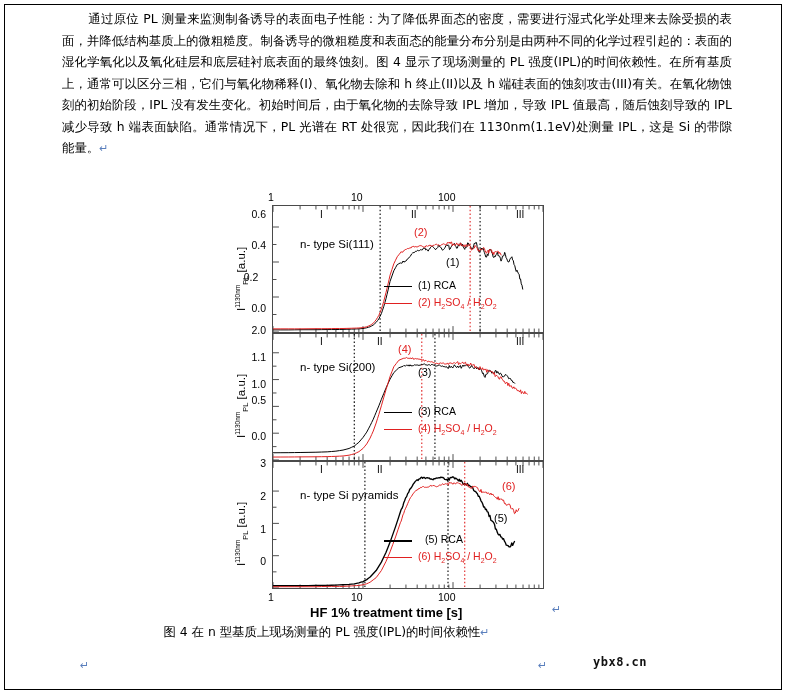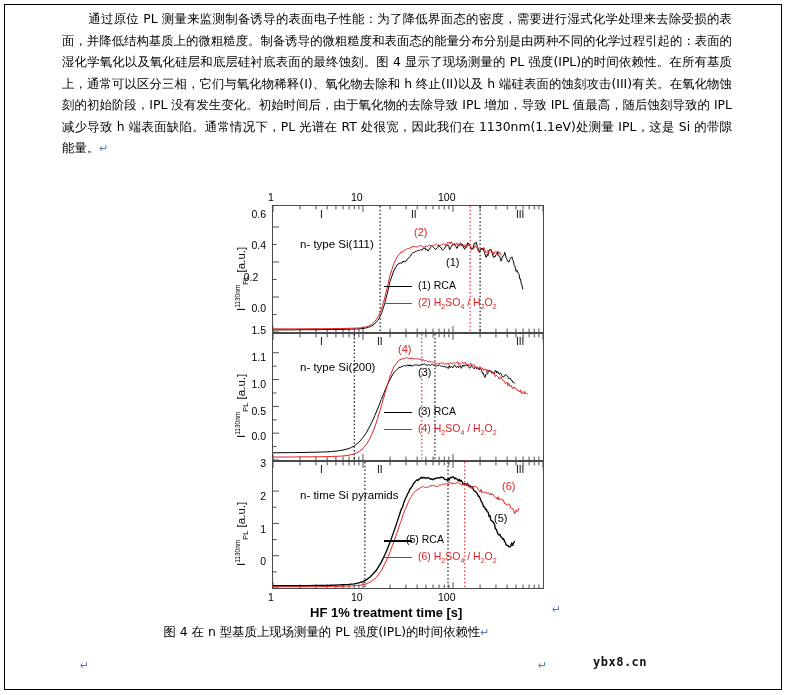--- a/index.html
+++ b/index.html
@@ -312,24 +312,24 @@
           <line x1="149.89126791563118" y1="0" x2="149.89126791563118" y2="128" stroke="#e02020" stroke-width="1.1" stroke-dasharray="1.6,2.2"></line>
           <line x1="163.14020981712474" y1="0" x2="163.14020981712474" y2="128" stroke="#000000" stroke-width="1.1" stroke-dasharray="1.6,2.2"></line>
         </g>
       <g id="p2-curves">
           <path d="M0.00 120.65 L7.98 120.59 L15.97 120.54 L21.63 120.46 L27.29 120.37 L35.28 120.24 L43.26 120.10 L48.92 119.91 L54.59 119.72 L58.98 119.37 L63.37 119.01 L66.96 118.47 L70.55 117.92 L73.59 117.11 L76.62 116.29 L79.25 115.06 L81.88 113.84 L84.20 111.93 L86.52 110.03 L88.59 107.57 L90.67 105.12 L92.54 102.40 L94.42 99.68 L96.13 96.41 L97.85 93.14 L99.42 89.87 L101.00 86.60 L102.46 83.06 L103.92 79.52 L105.27 76.26 L106.63 72.99 L107.90 69.72 L109.17 66.45 L111.49 60.73 L113.81 55.01 L115.89 50.38 L117.96 45.75 L119.84 42.49 L121.71 39.22 L124.23 36.77 L126.75 34.31 L128.98 33.50 L131.21 32.68 L132.01 31.82 L132.81 32.37 L133.61 32.43 L134.42 31.72 L135.22 32.14 L136.17 31.38 L137.13 32.69 L138.08 31.23 L139.04 32.62 L140.00 31.86 L140.85 32.37 L141.70 31.98 L142.55 31.30 L143.40 31.54 L144.26 31.59 L145.21 31.33 L146.16 31.86 L147.11 31.70 L148.06 31.75 L149.01 31.32 L149.85 30.73 L150.70 30.96 L151.55 30.72 L152.40 30.28 L153.24 31.05 L154.15 31.50 L155.06 31.42 L155.97 31.75 L156.88 31.11 L157.79 31.32 L158.61 31.98 L159.42 31.23 L160.24 30.65 L161.05 31.58 L161.87 31.59 L162.73 32.05 L163.58 32.60 L164.44 32.60 L165.29 32.32 L166.15 32.14 L167.02 31.65 L167.90 31.61 L168.78 32.36 L169.65 32.85 L170.53 32.41 L171.41 32.92 L172.29 33.31 L173.17 33.17 L174.05 33.60 L174.93 33.23 L175.81 34.62 L176.69 35.01 L177.56 32.03 L178.44 34.19 L179.31 32.95 L180.18 33.32 L181.04 34.58 L181.90 33.01 L182.76 31.27 L183.63 32.68 L184.47 33.71 L185.32 33.91 L186.16 32.48 L187.01 34.15 L187.85 33.23 L188.73 31.98 L189.62 34.86 L190.50 33.14 L191.38 31.50 L192.27 32.95 L193.11 31.79 L193.96 32.13 L194.81 31.32 L195.66 30.93 L196.50 32.68 L197.37 34.07 L198.23 34.69 L199.09 33.65 L199.95 31.99 L200.81 33.50 L201.68 34.09 L202.54 35.37 L203.40 34.24 L204.27 33.67 L205.13 35.40 L205.98 34.19 L206.84 34.32 L207.70 36.57 L208.55 34.61 L209.41 35.95 L210.25 37.37 L211.09 40.18 L211.93 39.72 L212.77 42.98 L213.61 44.12 L214.47 40.95 L215.32 40.75 L216.17 40.29 L217.03 37.73 L217.88 36.49 L218.74 37.42 L219.59 37.72 L220.45 39.88 L221.30 39.06 L222.16 39.76 L223.00 40.34 L223.85 37.19 L224.70 37.15 L225.54 39.76 L226.39 38.13 L227.24 39.51 L228.10 41.09 L228.95 39.67 L229.81 40.34 L230.66 42.49 L231.51 43.63 L232.37 43.33 L233.22 42.85 L234.07 41.21 L234.92 41.40 L235.78 42.28 L236.64 43.48 L237.50 45.50 L238.36 45.10 L239.22 45.21 L240.08 47.14 L240.94 47.29 L241.79 49.32 L242.65 49.11 L243.51 50.11" fill="none" stroke="#000000" stroke-width="1" stroke-linejoin="round" stroke-linecap="round"></path>
           <path d="M0.00 125.00 L7.98 124.98 L15.97 124.95 L21.63 124.90 L27.29 124.84 L35.28 124.79 L43.26 124.73 L48.92 124.65 L54.59 124.57 L58.98 124.43 L63.37 124.30 L66.96 124.11 L70.55 123.91 L73.59 123.51 L76.62 123.10 L79.25 122.42 L81.88 121.74 L84.20 120.65 L86.52 119.56 L88.59 117.92 L90.67 116.29 L92.54 113.97 L94.42 111.66 L96.13 108.66 L97.85 105.67 L99.42 102.13 L101.00 98.59 L102.46 94.50 L103.92 90.42 L105.27 86.06 L106.63 81.70 L107.90 77.34 L109.17 72.99 L111.49 64.82 L113.81 56.65 L115.89 49.84 L117.96 43.03 L119.84 38.13 L121.71 33.23 L124.23 29.96 L126.75 26.69 L128.98 25.74 L131.21 24.78 L132.01 24.61 L132.81 24.64 L133.61 24.43 L134.42 23.83 L135.22 24.51 L136.17 24.56 L137.13 25.03 L138.08 24.26 L139.04 25.03 L140.00 24.78 L140.85 24.19 L141.70 25.80 L142.55 25.33 L143.40 24.90 L144.26 25.33 L145.21 25.07 L146.16 25.52 L147.11 25.41 L148.06 25.79 L149.01 25.87 L149.85 25.55 L150.70 26.67 L151.55 25.97 L152.40 27.55 L153.24 26.96 L154.15 26.80 L155.06 27.70 L155.97 28.27 L156.88 27.61 L157.79 28.05 L158.61 28.36 L159.42 28.11 L160.24 28.36 L161.05 28.51 L161.87 29.41 L162.73 29.22 L163.58 30.18 L164.44 29.69 L165.29 29.79 L166.15 30.23 L167.02 30.56 L167.90 29.47 L168.78 29.38 L169.65 29.78 L170.53 29.69 L171.41 29.28 L172.29 29.97 L173.17 30.74 L174.05 30.44 L174.93 30.50 L175.81 29.38 L176.69 30.97 L177.56 29.57 L178.44 29.48 L179.31 29.41 L180.18 30.05 L181.04 30.29 L181.90 29.20 L182.76 29.07 L183.63 29.96 L184.47 29.58 L185.32 28.62 L186.16 28.09 L187.01 31.12 L187.85 29.41 L188.73 30.14 L189.62 29.82 L190.50 28.90 L191.38 28.76 L192.27 30.23 L193.11 29.09 L193.96 28.67 L194.81 31.90 L195.66 31.16 L196.50 30.50 L197.37 32.50 L198.23 31.82 L199.09 29.49 L199.95 31.37 L200.81 31.59 L201.68 31.50 L202.54 30.84 L203.40 34.32 L204.27 33.31 L205.13 33.23 L205.98 35.02 L206.84 35.44 L207.70 36.20 L208.55 33.14 L209.41 35.40 L210.25 36.18 L211.09 34.30 L211.93 36.59 L212.77 35.84 L213.61 36.49 L214.47 35.45 L215.32 38.95 L216.17 36.27 L217.03 37.76 L217.88 38.13 L218.74 37.72 L219.59 37.83 L220.45 38.58 L221.30 38.42 L222.16 40.85 L223.00 39.37 L223.85 43.30 L224.70 42.03 L225.54 42.14 L226.39 43.03 L227.24 44.81 L228.10 45.99 L228.95 43.71 L229.81 43.48 L230.66 45.75 L231.51 46.57 L232.37 48.12 L233.22 48.14 L234.07 50.43 L234.92 49.57 L235.78 48.96 L236.64 52.43 L237.50 50.00 L238.36 53.20 L239.22 52.83 L240.08 52.53 L240.94 54.78 L241.79 55.29 L242.65 53.65 L243.51 55.56 L244.35 55.17 L245.20 55.66 L246.05 57.54 L246.89 57.48 L247.74 57.74 L248.57 58.98 L249.40 56.73 L250.23 60.51 L251.06 58.58 L251.89 59.37 L252.75 60.81 L253.62 58.29 L254.49 60.45 L255.36 60.32 L256.23 61.00" fill="none" stroke="#e02020" stroke-width="1" stroke-linejoin="round" stroke-linecap="round"></path>
         </g>
     </svg>
   </div>
   <div class="axlabel ytick" style="left:14px;top:237px;width:30px;">0.0</div>
-  <div class="axlabel ytick" style="left:14px;top:212px;width:30px;">0.5</div>
+  <div class="axlabel ytick" style="left:14px;top:201px;width:30px;">0.5</div>
   <div class="axlabel ytick" style="left:14px;top:185px;width:30px;">1.0</div>
   <div class="axlabel ytick" style="left:14px;top:158px;width:30px;">1.1</div>
-  <div class="axlabel ytick" style="left:14px;top:131px;width:30px;">1.5</div>
+  <div class="axlabel ytick" style="left:14px;top:131px;width:30px;">2.0</div>
   <div class="ytitle" style="left:12px;top:245px;">I<sup>1130nm</sup><sub>PL</sub> [a.u.]</div>
   <div class="phase" style="left:98px;top:143px;">I</div>
   <div class="phase" style="left:155px;top:143px;">II</div>
   <div class="phase" style="left:294px;top:143px;">III</div>
   <div class="ann big" style="left:78px;top:168px;">n- type Si(200)</div>
   <div class="ann red" style="left:176px;top:150px;">(4)</div>
   <div class="ann" style="left:196px;top:173px;">(3)</div>
   <div class="legline" style="left:162px;top:219px;width:28px;"></div>
   <div class="legtxt" style="left:196px;top:212px;color:#000;">(3) RCA</div>
   <div class="legline red" style="left:162px;top:236px;width:28px;"></div>
@@ -413,25 +413,25 @@
     </svg>
   </div>
   <div class="axlabel ytick" style="left:14px;top:362px;width:30px;">0</div>
   <div class="axlabel ytick" style="left:14px;top:330px;width:30px;">1</div>
   <div class="axlabel ytick" style="left:14px;top:297px;width:30px;">2</div>
   <div class="axlabel ytick" style="left:14px;top:264px;width:30px;">3</div>
   <div class="ytitle" style="left:12px;top:373px;">I<sup>1130nm</sup><sub>PL</sub> [a.u.]</div>
   <div class="phase" style="left:98px;top:271px;">I</div>
   <div class="phase" style="left:155px;top:271px;">II</div>
   <div class="phase" style="left:294px;top:271px;">III</div>
-  <div class="ann big" style="left:78px;top:296px;">n- time Si pyramids</div>
+  <div class="ann big" style="left:78px;top:296px;">n- type Si pyramids</div>
   <div class="ann red" style="left:280px;top:287px;">(6)</div>
   <div class="ann" style="left:272px;top:319px;">(5)</div>
   <div class="legline" style="left:162px;top:347px;width:28px;border-top-width:2px;"></div>
-  <div class="legtxt" style="left:184px;top:340px;color:#000;">(5) RCA</div>
+  <div class="legtxt" style="left:203px;top:340px;color:#000;">(5) RCA</div>
   <div class="legline red" style="left:162px;top:364px;width:28px;"></div>
   <div class="legtxt" style="left:196px;top:357px;color:#e02020;">(6) H<sub>2</sub>SO<sub>4</sub> / H<sub>2</sub>O<sub>2</sub></div>
 
   <div class="axlabel" style="left:46px;top:398px;">1</div>
   <div class="axlabel" style="left:129px;top:398px;">10</div>
   <div class="axlabel" style="left:216px;top:398px;">100</div>
   <div class="xtitle" style="left:67px;top:412px;">HF 1% treatment time [s]</div>
   <div class="footmark" style="left:330px;top:410px;">↵</div>
 </div>
 

